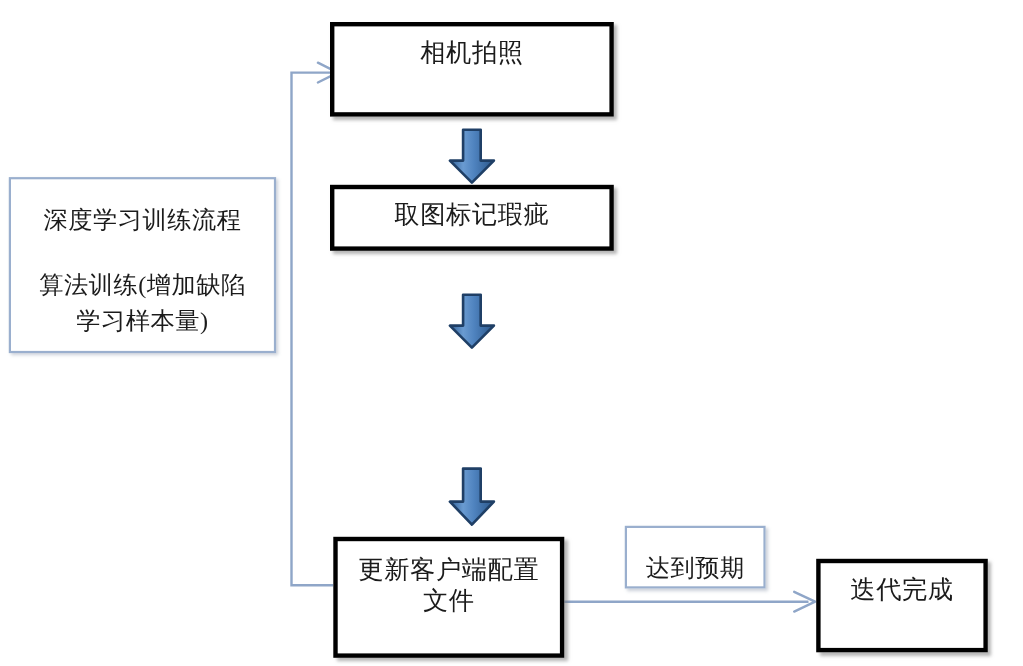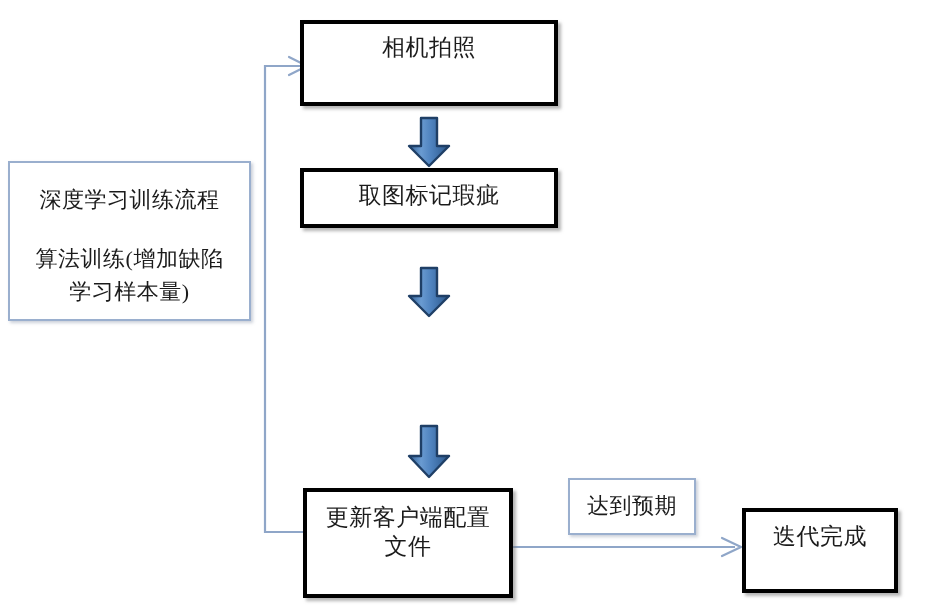--- a/index.html
+++ b/index.html
@@ -134,21 +134,21 @@
     </defs>
     <path d="M 15 2 L 31 2 L 31 32 L 43 32 L 23 53 L 3 32 L 15 32 Z" fill="url(#agrad3)" stroke="#1f3f66" stroke-width="2.4" stroke-linejoin="round"></path>
   </svg>
 
   <div class="box" style="left:303px; top:488px; width:210px; height:110px;">
     <div class="label" style="top:11px;">更新客户端配置
 文件</div>
   </div>
 
   <div class="note-box" style="left:568px; top:478px; width:128px; height:57px;">
-    <div class="label" style="top:9px;">达到预期</div>
+    <div class="label" style="top:20px;">达到预期</div>
   </div>
 
   <svg class="connector" style="left:511px; top:532px; width:235px; height:32px;" viewBox="0 0 235 32">
     <path d="M 0 15 L 224 15" fill="none" stroke="#8fa6c8" stroke-width="2.2"></path>
     <path d="M 211 6 L 230 15 L 211 24" fill="none" stroke="#8fa6c8" stroke-width="2.2" stroke-linecap="round" stroke-linejoin="round"></path>
   </svg>
 
   <div class="box" style="left:742px; top:508px; width:156px; height:85px;">
     <div class="label" style="top:10px;">迭代完成</div>
   </div>

